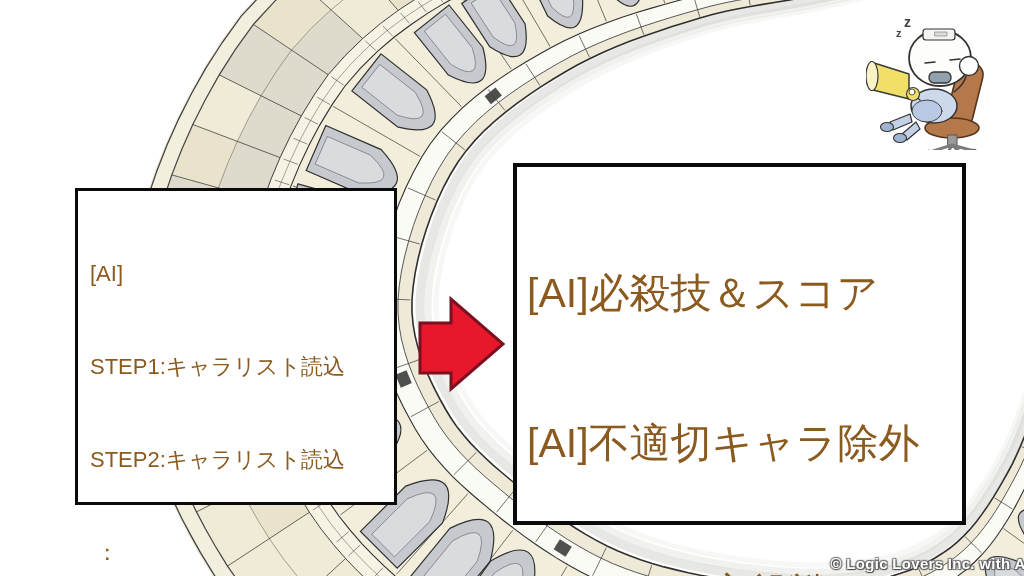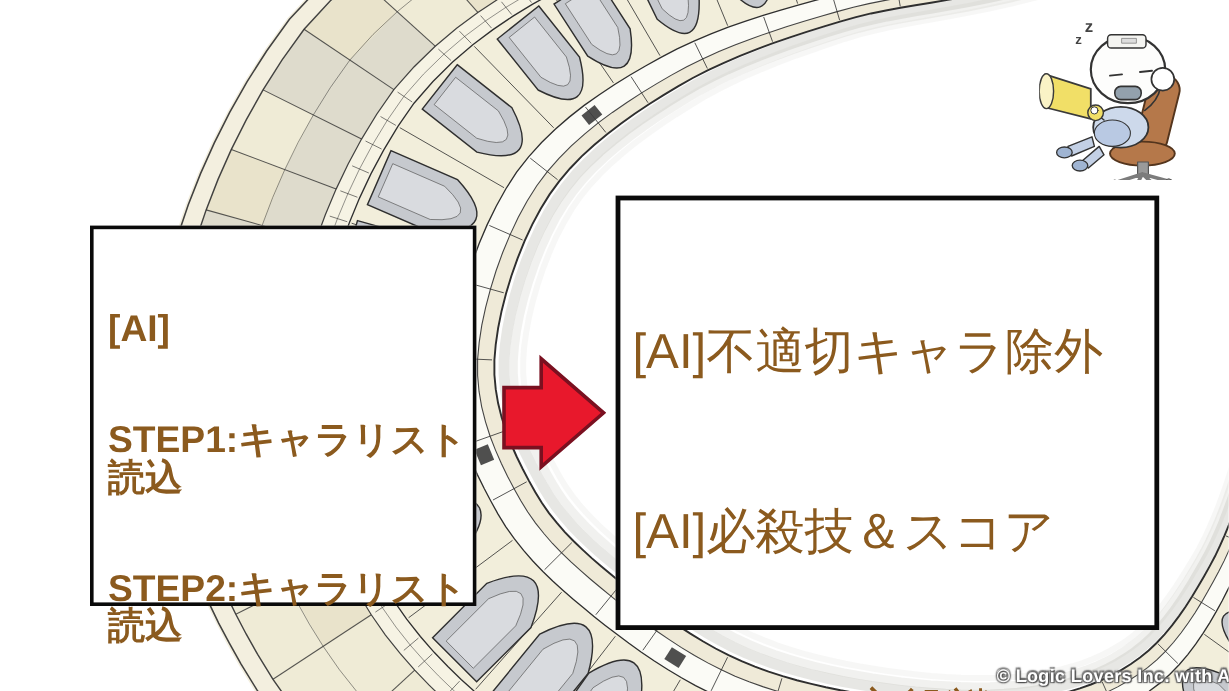--- a/index.html
+++ b/index.html
@@ -3,21 +3,21 @@
 <meta charset="utf-8">
 <style>
   html,body{margin:0;padding:0;background:#fff;}
   .stage{position:relative;width:1024px;height:576px;overflow:hidden;background:#ffffff;
          font-family:"Liberation Sans","DejaVu Sans",sans-serif;}
   #ring{position:absolute;left:0;top:0;width:1024px;height:576px;}
   #robot{position:absolute;left:866px;top:8px;width:122px;height:142px;}
   .box{position:absolute;background:#ffffff;color:var(--brown,#8B5A1E);box-sizing:border-box;
        white-space:pre-wrap;}
   .box-left{left:75px;top:188px;width:322px;height:317px;border:3px solid var(--box-border,#0a0a0a);
-            font-size:31px;line-height:31px;padding:5px 0 0 12px;font-weight:700;}
+            font-size:22px;line-height:31px;padding:5px 0 0 12px;font-weight:400;}
   .box-right{left:513px;top:163px;width:453px;height:362px;border:4px solid var(--box-border,#0a0a0a);
              font-size:41px;line-height:50px;padding:1px 0 0 10px;font-weight:500;}
   .bline{white-space:pre-wrap;}
   .arrow{position:absolute;left:417px;top:295px;width:88px;height:98px;}
   .footer{position:absolute;right:-6px;bottom:4px;font-size:15px;font-weight:600;color:#ffffff;
           letter-spacing:0.3px;
           text-shadow:1px 1px 1px #4a4a4a,-1px 1px 1px #6a6a6a,1px -1px 1px #6a6a6a,-1px -1px 1px #7a7a7a;}
 </style>
 </head>
 <body>
@@ -444,22 +444,22 @@
     
     
     
   </div>
 
   <svg class="arrow" viewBox="0 0 88 98" xmlns="http://www.w3.org/2000/svg">
     <polygon points="3,28 34,28 34,4 86,49 34,94 34,78 3,78" fill="#E8182C" stroke="#7A1020" stroke-width="3" stroke-linejoin="miter"></polygon>
   </svg>
 
   <div class="box box-right">
+    <div class="bline">[AI]必殺技＆スコア</div>
     <div class="bline">[AI]不適切キャラ除外</div>
-    <div class="bline">[AI]必殺技＆スコア</div>
     <div class="bline">[Program]序盤戦</div>
     
     
     
     
   </div>
 
   <div class="footer">© Logic Lovers Inc. with AI</div>
 </div>
 

